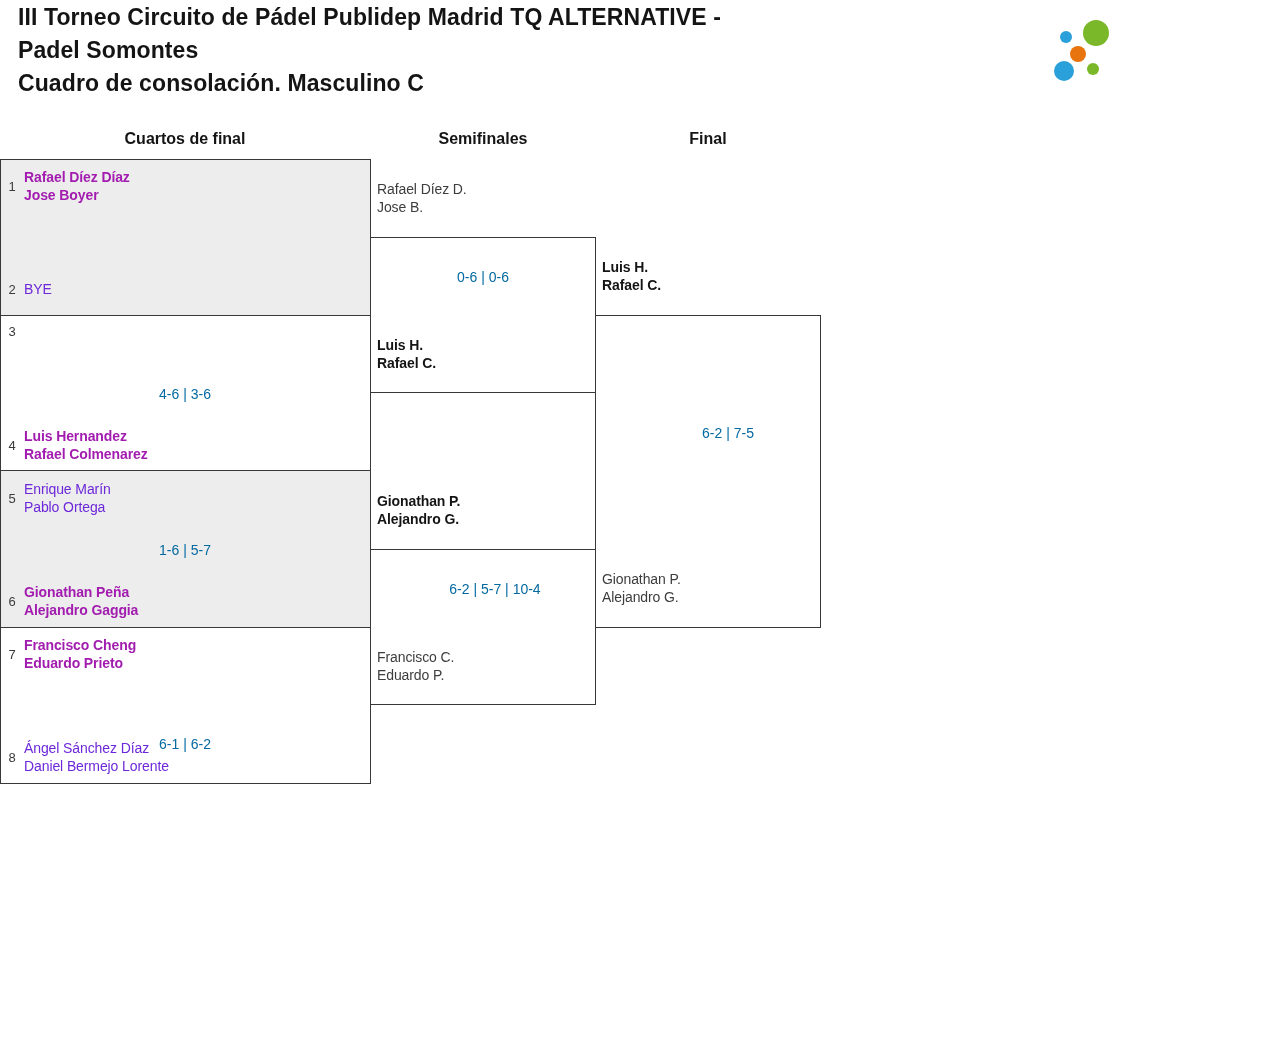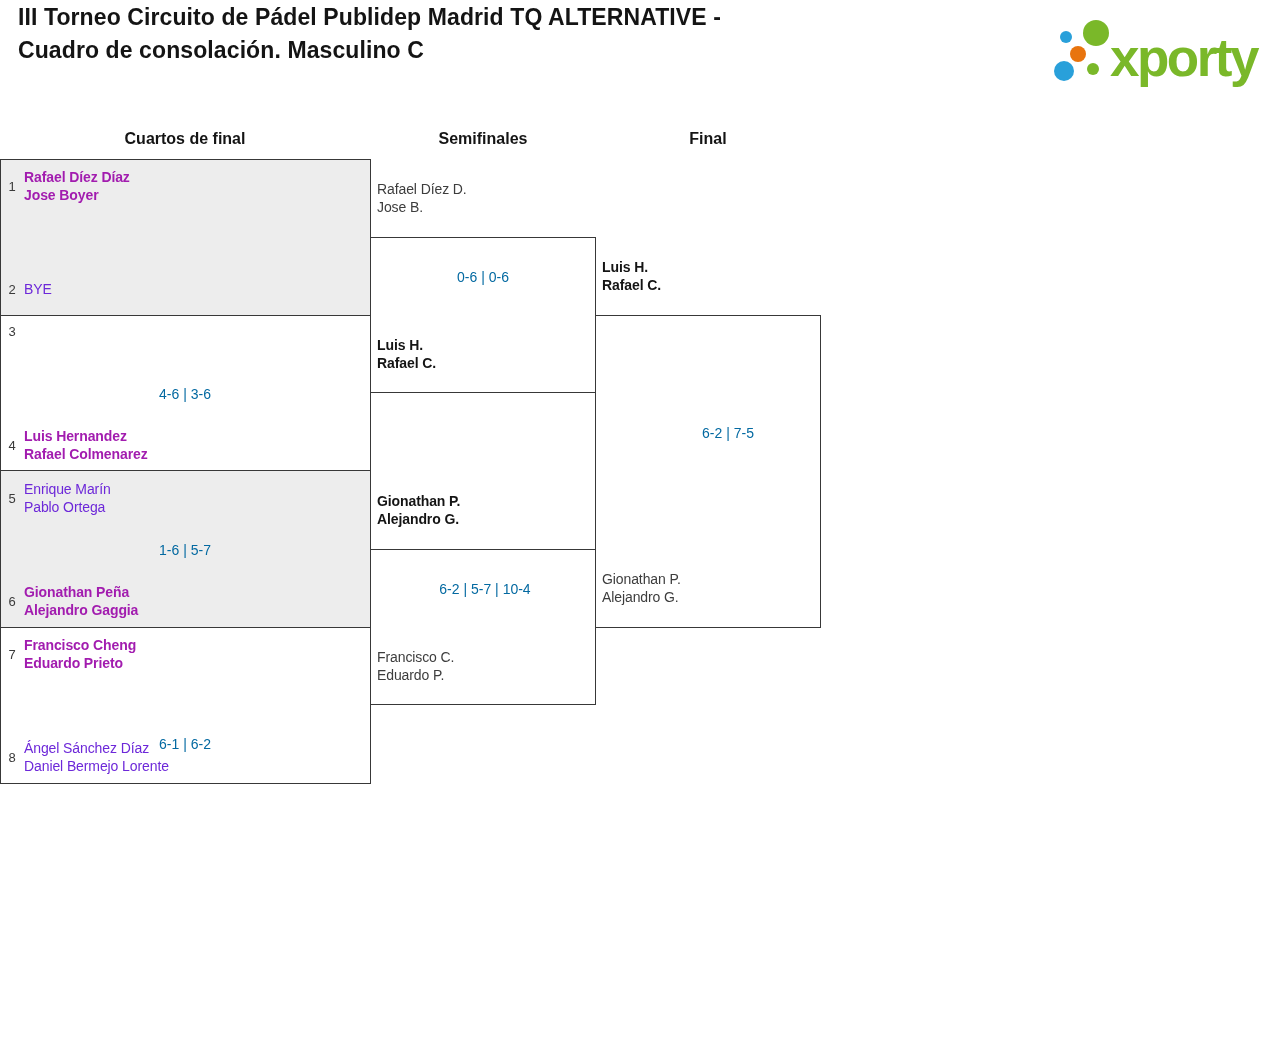--- a/index.html
+++ b/index.html
@@ -54,48 +54,48 @@
   .pq2t { top:324px; } .pq2b { top:427px; }
   .pq3t { top:480px; } .pq3b { top:583px; }
   .pq4t { top:636px; } .pq4b { top:739px; }
 
   
   .score { text-align:center; font-size:14px; color:#0369a1; line-height:16px; }
   .sq2 { left:0; width:370px; top:386px; }
   .sq3 { left:0; width:370px; top:542px; }
   .sq4 { left:0; width:370px; top:736px; }
   .ssf1 { left:370px; width:226px; top:269px; }
-  .ssf2 { left:372px; width:226px; top:581px; }
+  .ssf2 { left:382px; width:226px; top:581px; }
   .sfin { left:595px; width:226px; top:425px;margin-left:20px; }
 
   
   .plabel { font-size:14px; line-height:18px; color:#3d3d3d; letter-spacing:-0.1px; }
   .plabel.bold { font-weight:bold; color:#141414; }
   .lsf1t { left:377px; top:180px; }
   .lsf1b { left:377px; top:336px; }
   .lsf2t { left:377px; top:492px; }
   .lsf2b { left:377px; top:648px; }
   .lft  { left:602px; top:258px; }
   .lfb  { left:602px; top:570px; }
 </style>
 </head>
 <body>
 
 <div class="abs title-block">
   <div>III Torneo Circuito de Pádel Publidep Madrid TQ ALTERNATIVE -</div>
+  <div>Padel Somontes</div>
   <div>Cuadro de consolación. Masculino C</div>
 </div>
 
 <div class="abs logo">
   <span class="dot d1" style="background: rgb(41, 160, 218);"></span>
   <span class="dot d2" style="background: rgb(122, 184, 41);"></span>
   <span class="dot d3" style="background: rgb(232, 116, 14);"></span>
   <span class="dot d4" style="background: rgb(41, 160, 218);"></span>
   <span class="dot d5" style="background: rgb(122, 184, 41);"></span>
-  <span class="brand" style="color: rgb(122, 184, 41);">xporty</span>
 </div>
 
 <div class="abs rh rh1">Cuartos de final</div>
 <div class="abs rh rh2">Semifinales</div>
 <div class="abs rh rh3">Final</div>
 
 <div class="abs qfcol">
   <div class="qrow qr1"></div>
   <div class="qrow qr2"></div>
   <div class="qrow qr3"></div>

